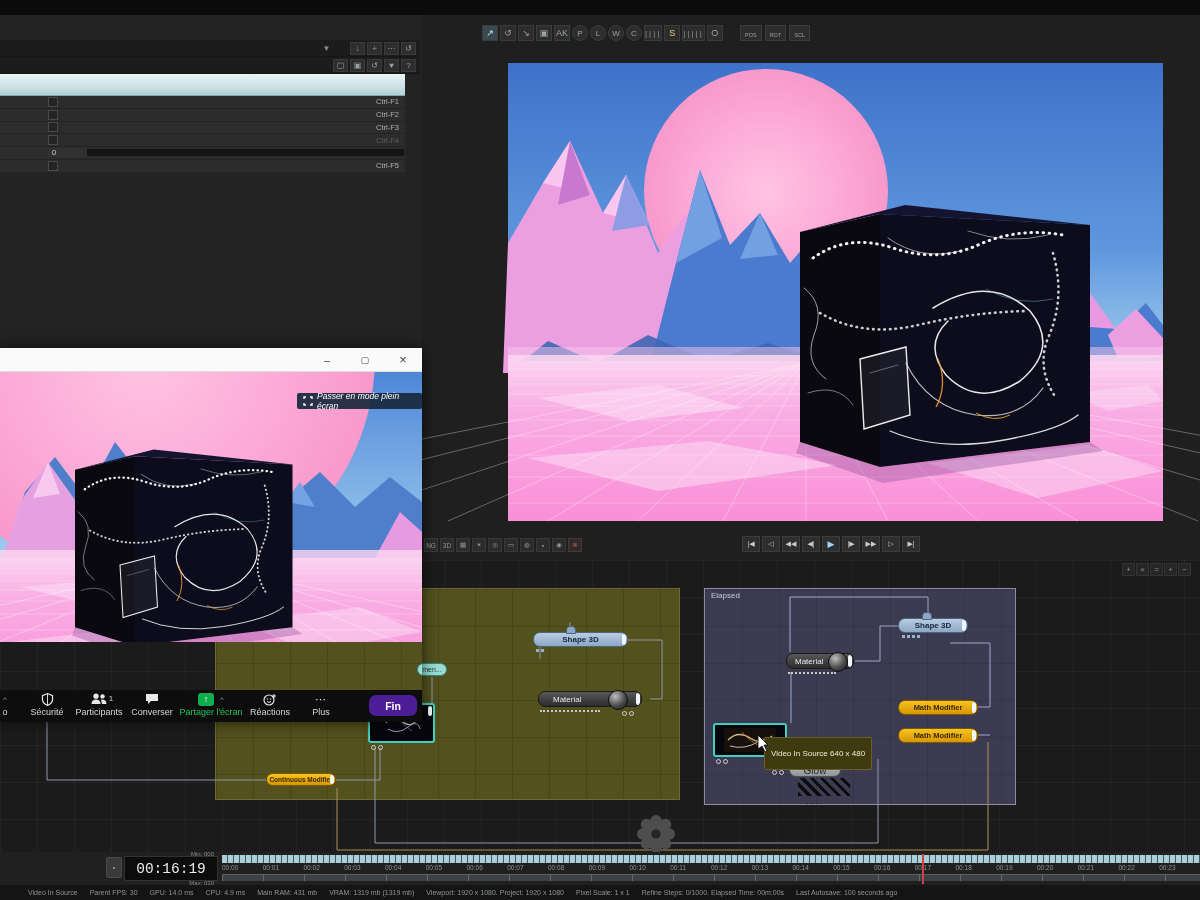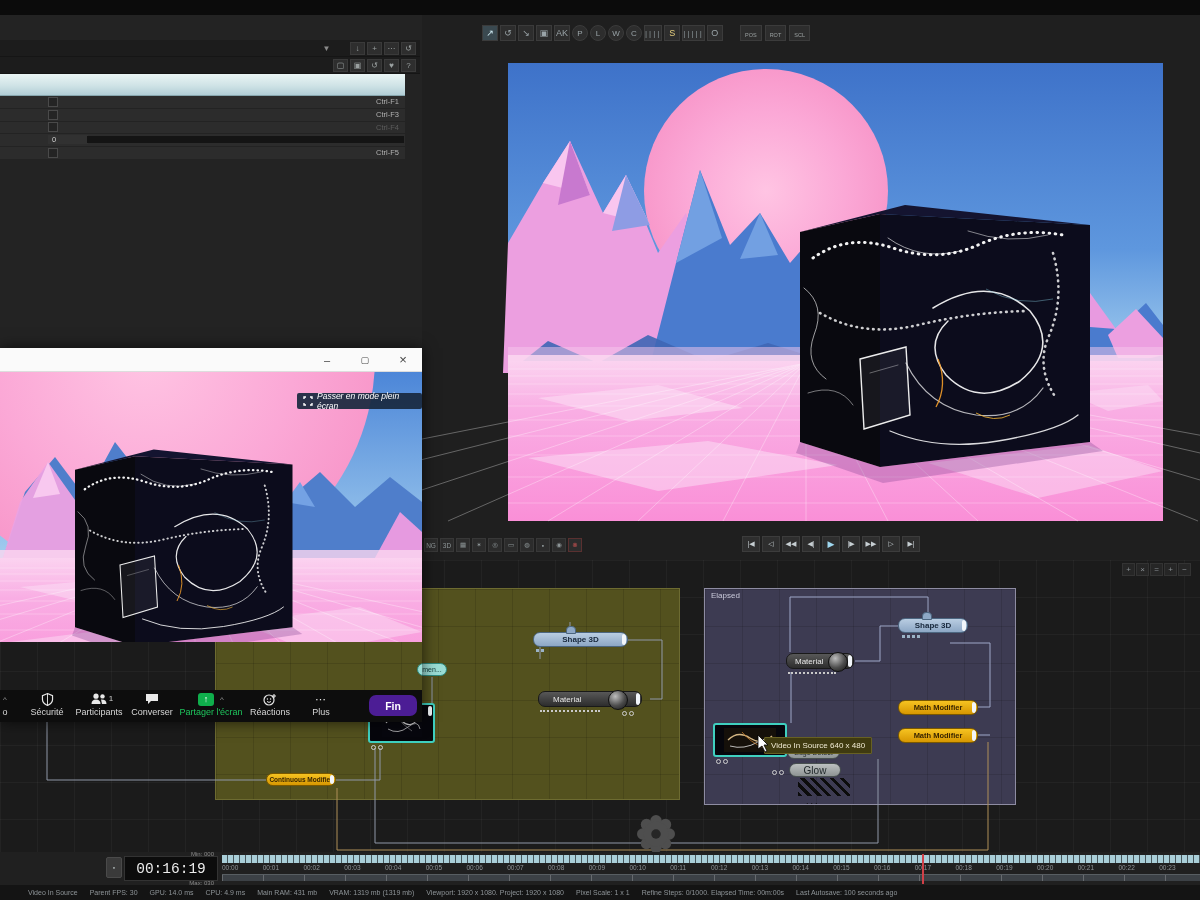--- a/index.html
+++ b/index.html
@@ -78,21 +78,21 @@
   .n-video{border:2px solid #3fd0c0;background:#06060c;border-radius:3px;}
   .sphere{position:absolute;width:18px;height:18px;border-radius:50%;border:1px solid #101010;
           background:radial-gradient(circle at 35% 30%,#bdbdbd,#4c4c4c 55%,#161616);}
   .nub{position:absolute;width:8px;height:6px;background:#8ea8c6;border:1px solid #4c6680;border-radius:4px 4px 0 0;}
   .ports-dotted{position:absolute;height:0;border-bottom:2px dotted #c9c9c9;}
   .port-sq{position:absolute;display:flex;gap:2px;}
   .port-sq i{width:3px;height:3px;background:#9ab2c6;display:block;}
   .port-oo{position:absolute;display:flex;gap:2px;}
   .port-oo i{width:3px;height:3px;border-radius:50%;border:1px solid #cfcfcf;display:block;}
   #ng-tooltip{position:absolute;left:764px;top:177px;height:15px;background:#3f3a10;border:1px solid #676023;
-      color:#efe9d2;font-size:8px;display:flex;align-items:center;padding:0 6px;z-index:5;border-radius:1px;}
+      color:#efe9d2;font-size:8px;display:flex;align-items:center;padding:8px 6px;z-index:5;border-radius:1px;}
   #hatch{position:absolute;left:798px;top:218px;width:52px;height:18px;
       background:repeating-linear-gradient(45deg,#0c0c0c 0 3px,rgba(0,0,0,0) 3px 7px);}
   #hatch-dots{position:absolute;left:806px;top:236px;color:#0c0c0c;font-size:9px;letter-spacing:2px;}
   #ng-viewtools{position:absolute;left:1122px;top:3px;display:flex;gap:1px;}
   .vt-btn{width:13px;height:13px;background:#262626;border:1px solid #333;color:#8a9094;font-size:8px;
           display:flex;align-items:center;justify-content:center;box-sizing:border-box;}
   #gear{position:absolute;left:637px;top:255px;}
   #ng-cursor{position:absolute;left:757px;top:175px;z-index:6;}
 
   
@@ -235,20 +235,24 @@
         <span class="lp-btn">↺</span>
         <span class="lp-btn">♥</span>
         <span class="lp-btn">?</span>
       </div>
     <div id="cyan-bar" class="abs"></div>
     <div id="lp-rows" class="abs">
 
     <div class="lp-row">
           <span class="cb"></span>
           <span class="sc">Ctrl-F1</span>
+        </div>
+        <div class="lp-row">
+          <span class="cb"></span>
+          <span class="sc">Ctrl-F2</span>
         </div>
         <div class="lp-row">
           <span class="cb"></span>
           <span class="sc">Ctrl-F3</span>
         </div>
         <div class="lp-row dim">
           <span class="cb"></span>
           <span class="sc">Ctrl-F4</span>
         </div>
         <div class="lp-row">

